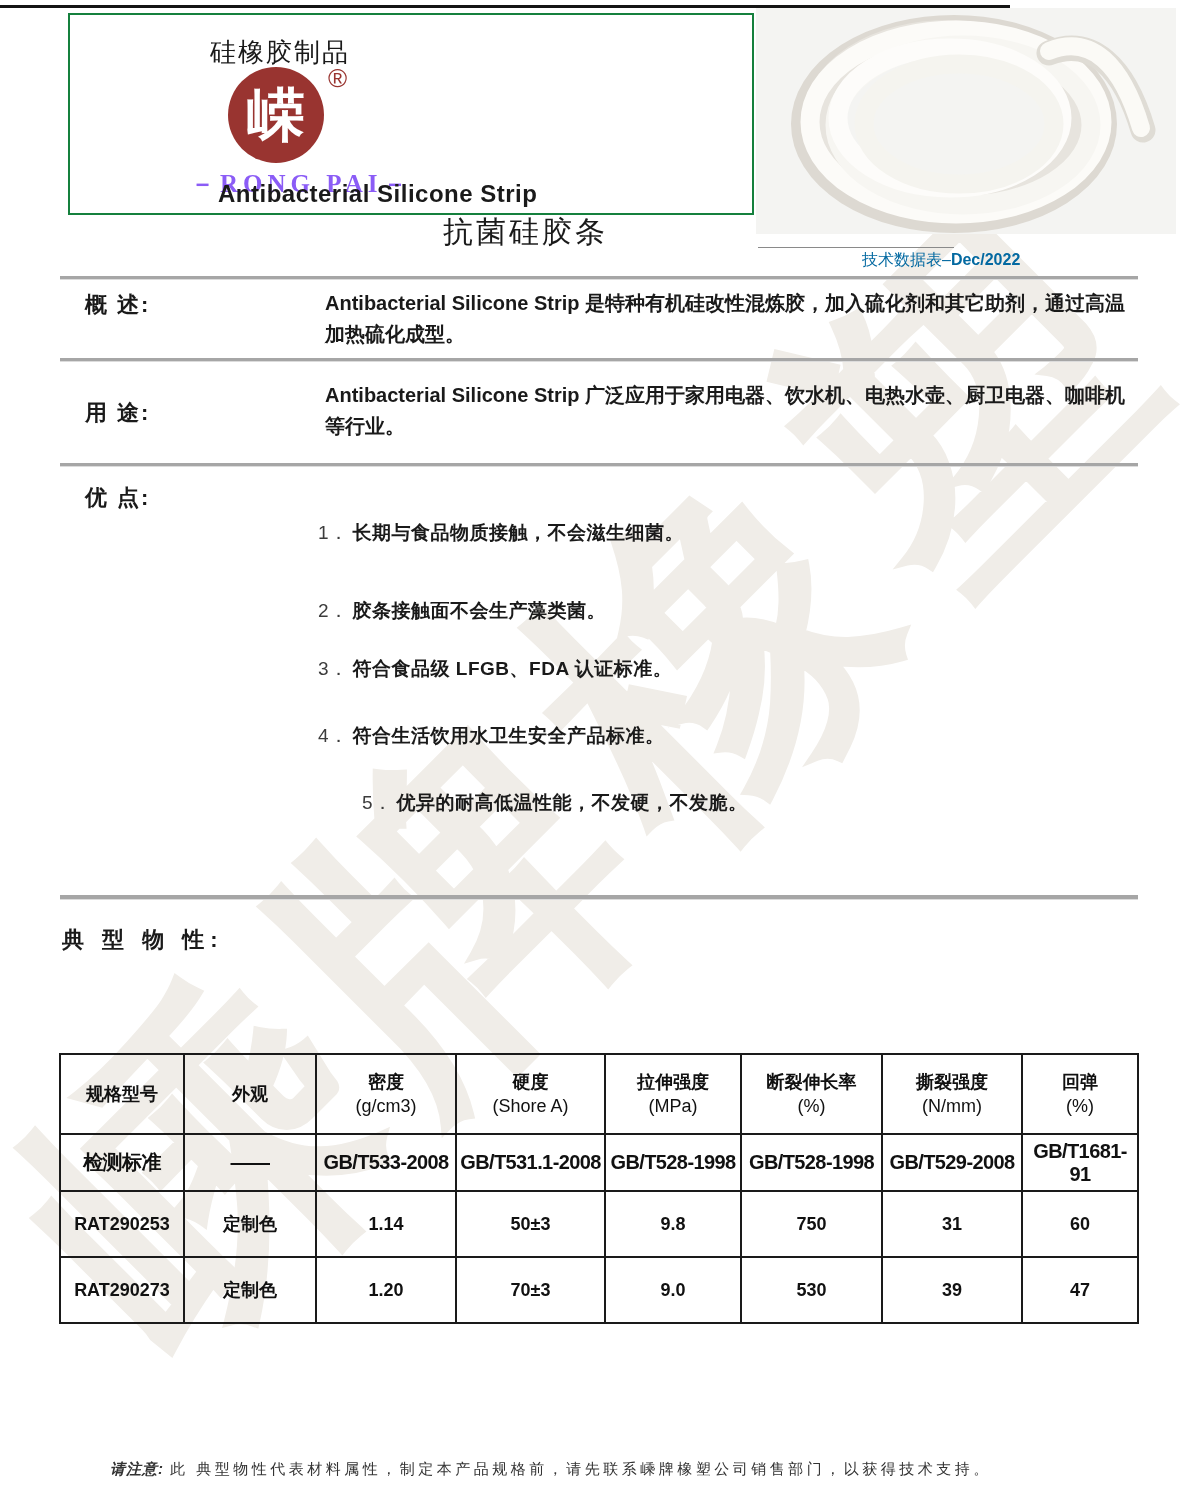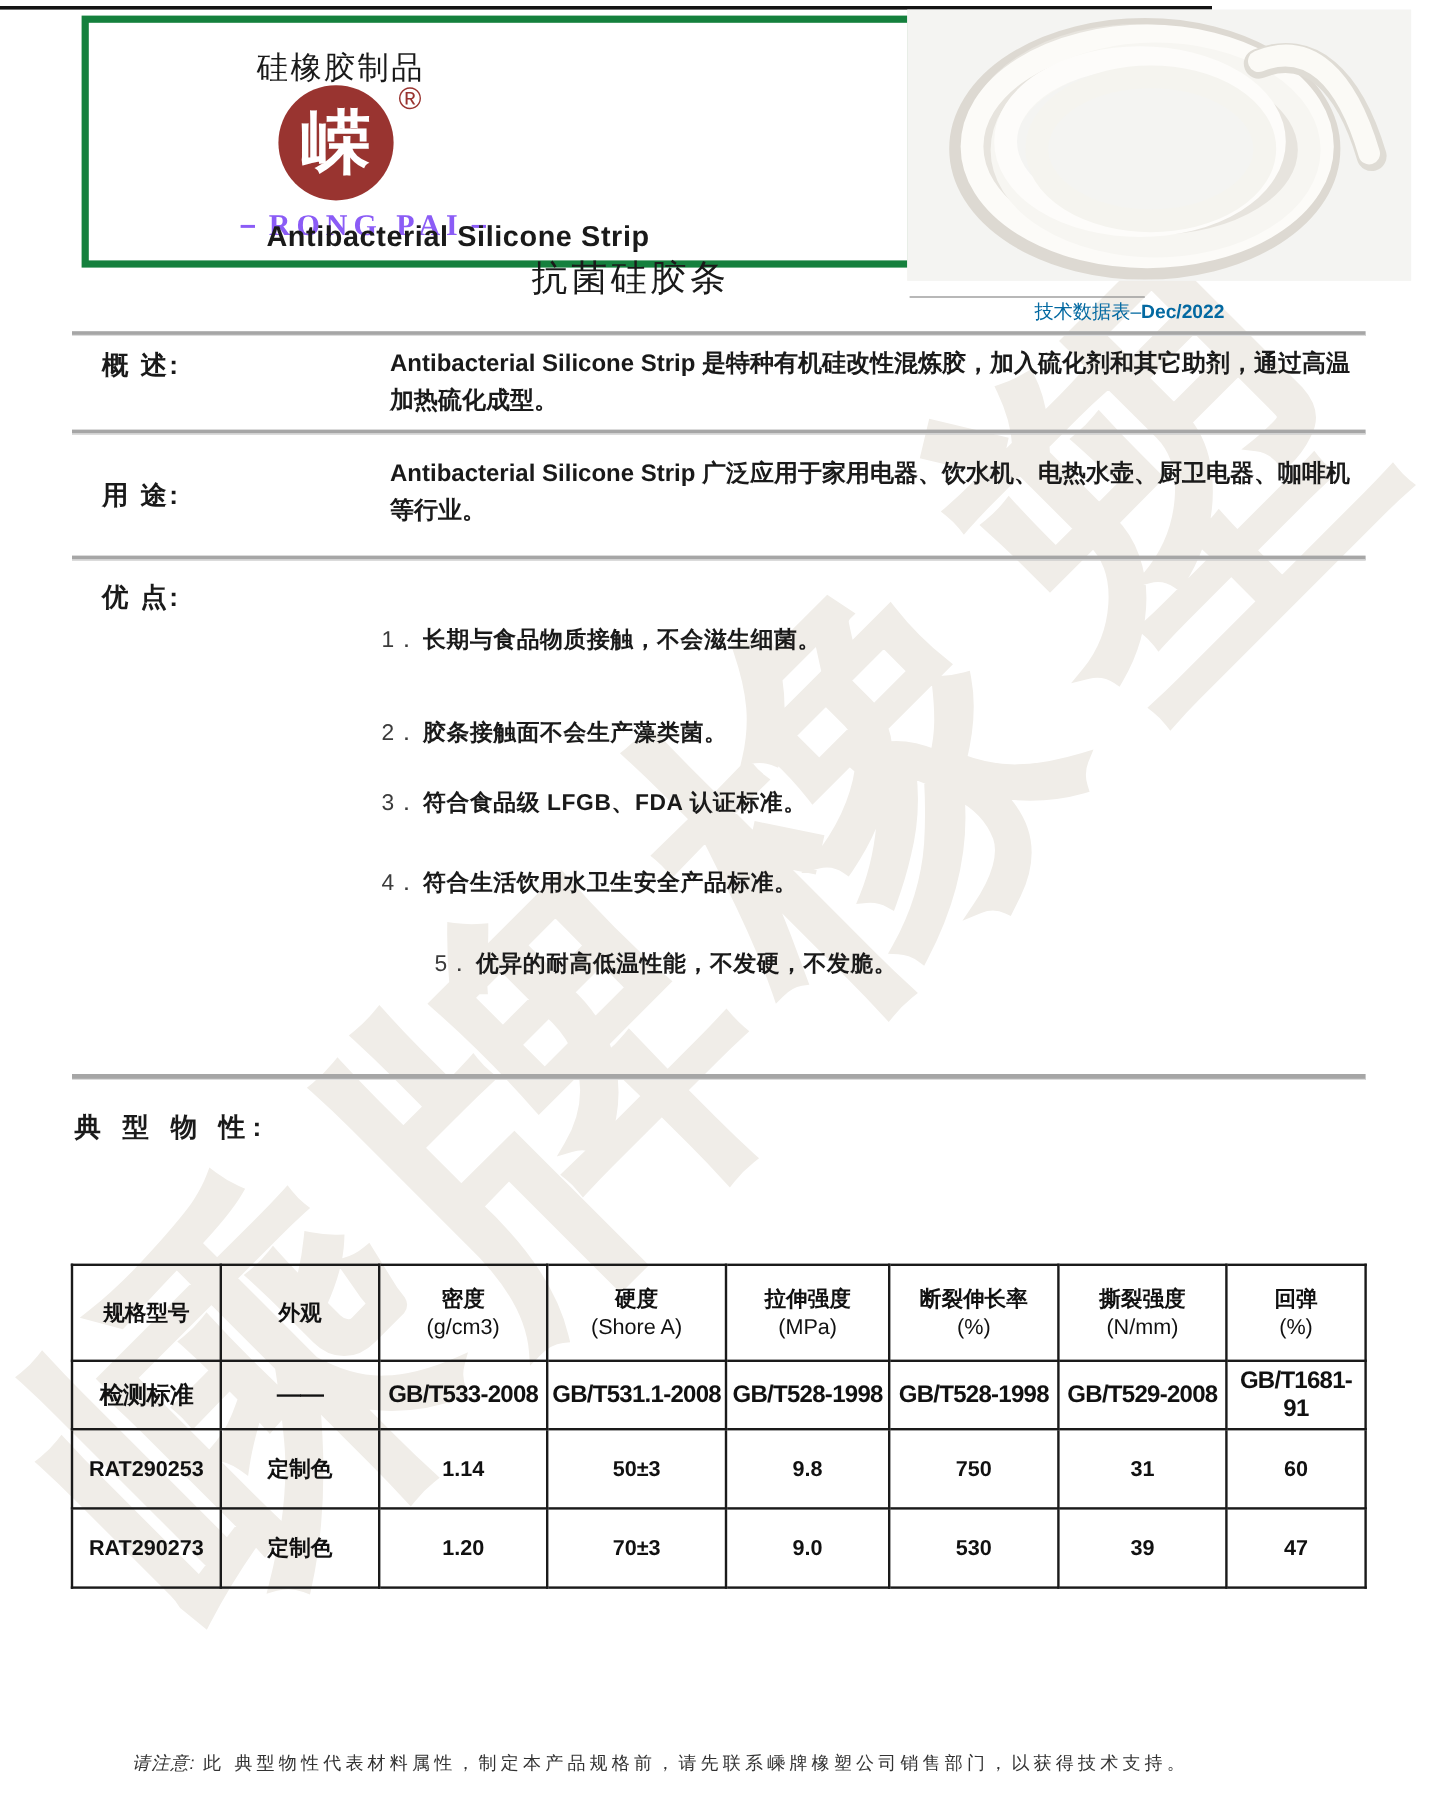--- a/index.html
+++ b/index.html
@@ -22,21 +22,21 @@
     color:#f0ede8;
     white-space:nowrap;
     z-index:0;
     user-select:none;
   }
   .layer{position:absolute;z-index:1;}
   
   .top-line{left:0;top:5px;width:1010px;height:3px;background:#141414;}
   .brand-box{
     left:68px;top:13px;width:682px;height:198px;
-    border:6px solid #15803d;
+    border:2px solid #15803d;
     background:transparent;
   }
   .company-label{left:140px;top:20px;font-size:26px;letter-spacing:2px;}
   .logo-circle{
     left:158px;top:52px;width:96px;height:96px;border-radius:50%;
     background:#993430;display:flex;align-items:center;justify-content:center;
   }
   .logo-glyph{color:#ffffff;font-size:58px;font-weight:700;line-height:1;}
   .reg-mark{left:258px;top:48px;color:#993430;font-size:26px;font-weight:400;}
   .brand-name{
@@ -88,21 +88,21 @@
   }
   .t-head td{height:78px;line-height:1.35;}
   .t-head .unit{font-weight:400;}
   .t-row-std td{height:55px;font-size:20px;letter-spacing:-0.6px;}
   .t-row-data td{height:64px;}
   
   .footer-note{
     left:110px;top:1460px;width:1040px;
     font-size:15px;color:#333333;letter-spacing:3.5px;
   }
-  .footer-note .note-prefix{font-style:italic;font-weight:400;letter-spacing:1px;margin-right:6px;}
+  .footer-note .note-prefix{font-style:italic;font-weight:700;letter-spacing:1px;margin-right:6px;}
 </style>
 </head>
 <body>
 
 <div class="page">
 
   <div class="watermark">嵊牌橡塑</div>
 
   <div class="layer top-line"></div>
 

